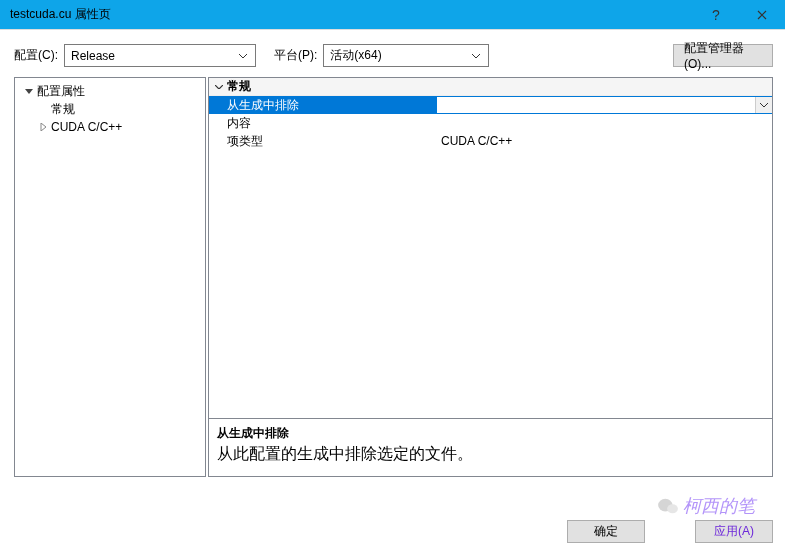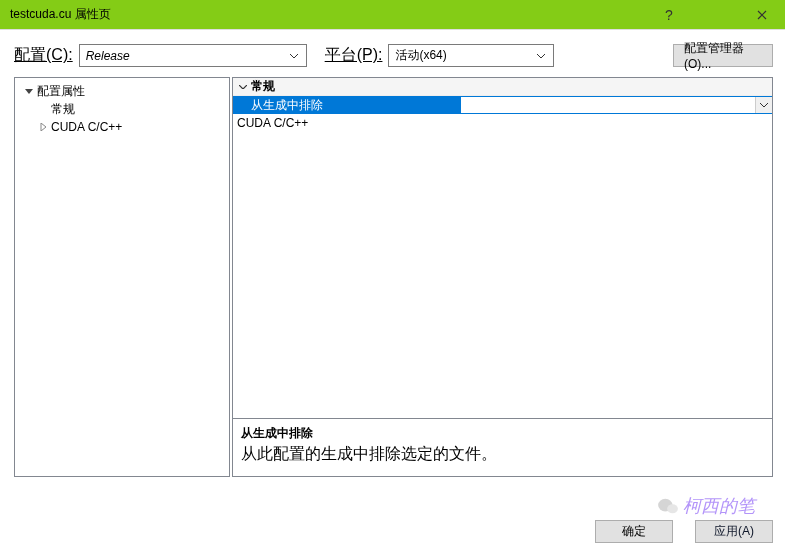--- a/index.html
+++ b/index.html
@@ -9,85 +9,84 @@
     font-size: 12px;
     background: #fff;
     color: #000;
     width: 785px;
     height: 544px;
     overflow: hidden;
     position: relative;
   }
   .titlebar {
     height: 30px;
-    background: #84cc16;
+    background: #0ea5e9;
     border-bottom: 1px solid #ddd;
     display: flex;
     align-items: center;
     padding-left: 10px;
     position: relative;
-    gap: 47px;
   }
   .titlebar-title { flex: 1; font-size: 12px; }
   .titlebar-btn {
     width: 46px;
     height: 30px;
     display: flex;
     align-items: center;
     justify-content: center;
     font-size: 14px;
     color: #333;
   }
   .help-btn { font-family: Arial, sans-serif; }
   .close-btn svg { width: 10px; height: 10px; }
   .toprow {
     display: flex;
     align-items: center;
     padding: 14px 12px 10px 14px;
     gap: 6px;
   }
-  .label-static { font-size: 16px; text-decoration: underline; }
+  .label-static { font-size: 12px; }
   .combo {
     border: 1px solid #7a7a7a;
     background: #fff;
     height: 23px;
     display: flex;
     align-items: center;
     padding: 0 4px 0 6px;
     position: relative;
   }
   .combo-text { flex: 1; font-size: 12px; }
   .combo-arrow {
     width: 16px;
     display: flex;
     align-items: center;
     justify-content: center;
   }
   .combo-arrow svg { width: 8px; height: 4px; }
-  .config-combo { width: 228px; font-style: italic; }
+  .config-combo { width: 192px; }
   .platform-combo { width: 166px; }
   .btn {
     border: 1px solid #adadad;
     background: #e1e1e1;
     height: 23px;
     padding: 0 10px;
     display: flex;
     align-items: center;
     justify-content: center;
     font-size: 12px;
   }
   .cfgmgr-btn { width: 100px; }
   .main {
     display: flex;
     padding: 0 12px 0 14px;
     height: 400px;
     gap: 2px;
   }
   .tree {
-    width: 216px;
+    width: 192px;
     border: 1px solid #828790;
     background: #fff;
     padding: 4px 2px;
   }
   .tree-item {
     height: 18px;
     display: flex;
     align-items: center;
     font-size: 12px;
     padding-left: 6px;
@@ -182,21 +181,21 @@
     position: absolute;
     bottom: 1px;
     left: 0;
     right: 12px;
     display: flex;
     justify-content: flex-end;
     gap: 22px;
     padding-top: 8px;
   }
   .bottom-bar .btn { width: 78px; height: 23px; }
-  .btn.disabled { color: #0f172a; }
+  .btn.disabled { color: #6d28d9; margin-left: 28px; }
   .watermark {
     position: absolute;
     right: 30px;
     bottom: 26px;
     color: #8b5cf6;
     font-size: 18px;
     font-style: italic;
     pointer-events: none;
     display: flex;
     align-items: center;
@@ -284,22 +283,29 @@
         <div class="prop-val">
           <span></span>
           <span class="dd-arrow">
             <svg viewBox="0 0 8 4" width="8" height="4">
                 <path d="M0 0 L4 4 L8 0" fill="none" stroke="#333" stroke-width="1"></path>
               </svg>
           </span>
         </div>
       </div>
 
-
       <div class="prop-row">
+        <div class="prop-name">内容</div>
+        <div class="prop-val">
+          <span></span>
+        </div>
+      </div>
+
+      <div class="prop-row">
+        <div class="prop-name">项类型</div>
         <div class="prop-val">
           <span>CUDA C/C++</span>
         </div>
       </div>
     </div>
 
     <div class="desc-panel">
       <div class="desc-title">从生成中排除</div>
       <div class="desc-text">从此配置的生成中排除选定的文件。</div>
     </div>

